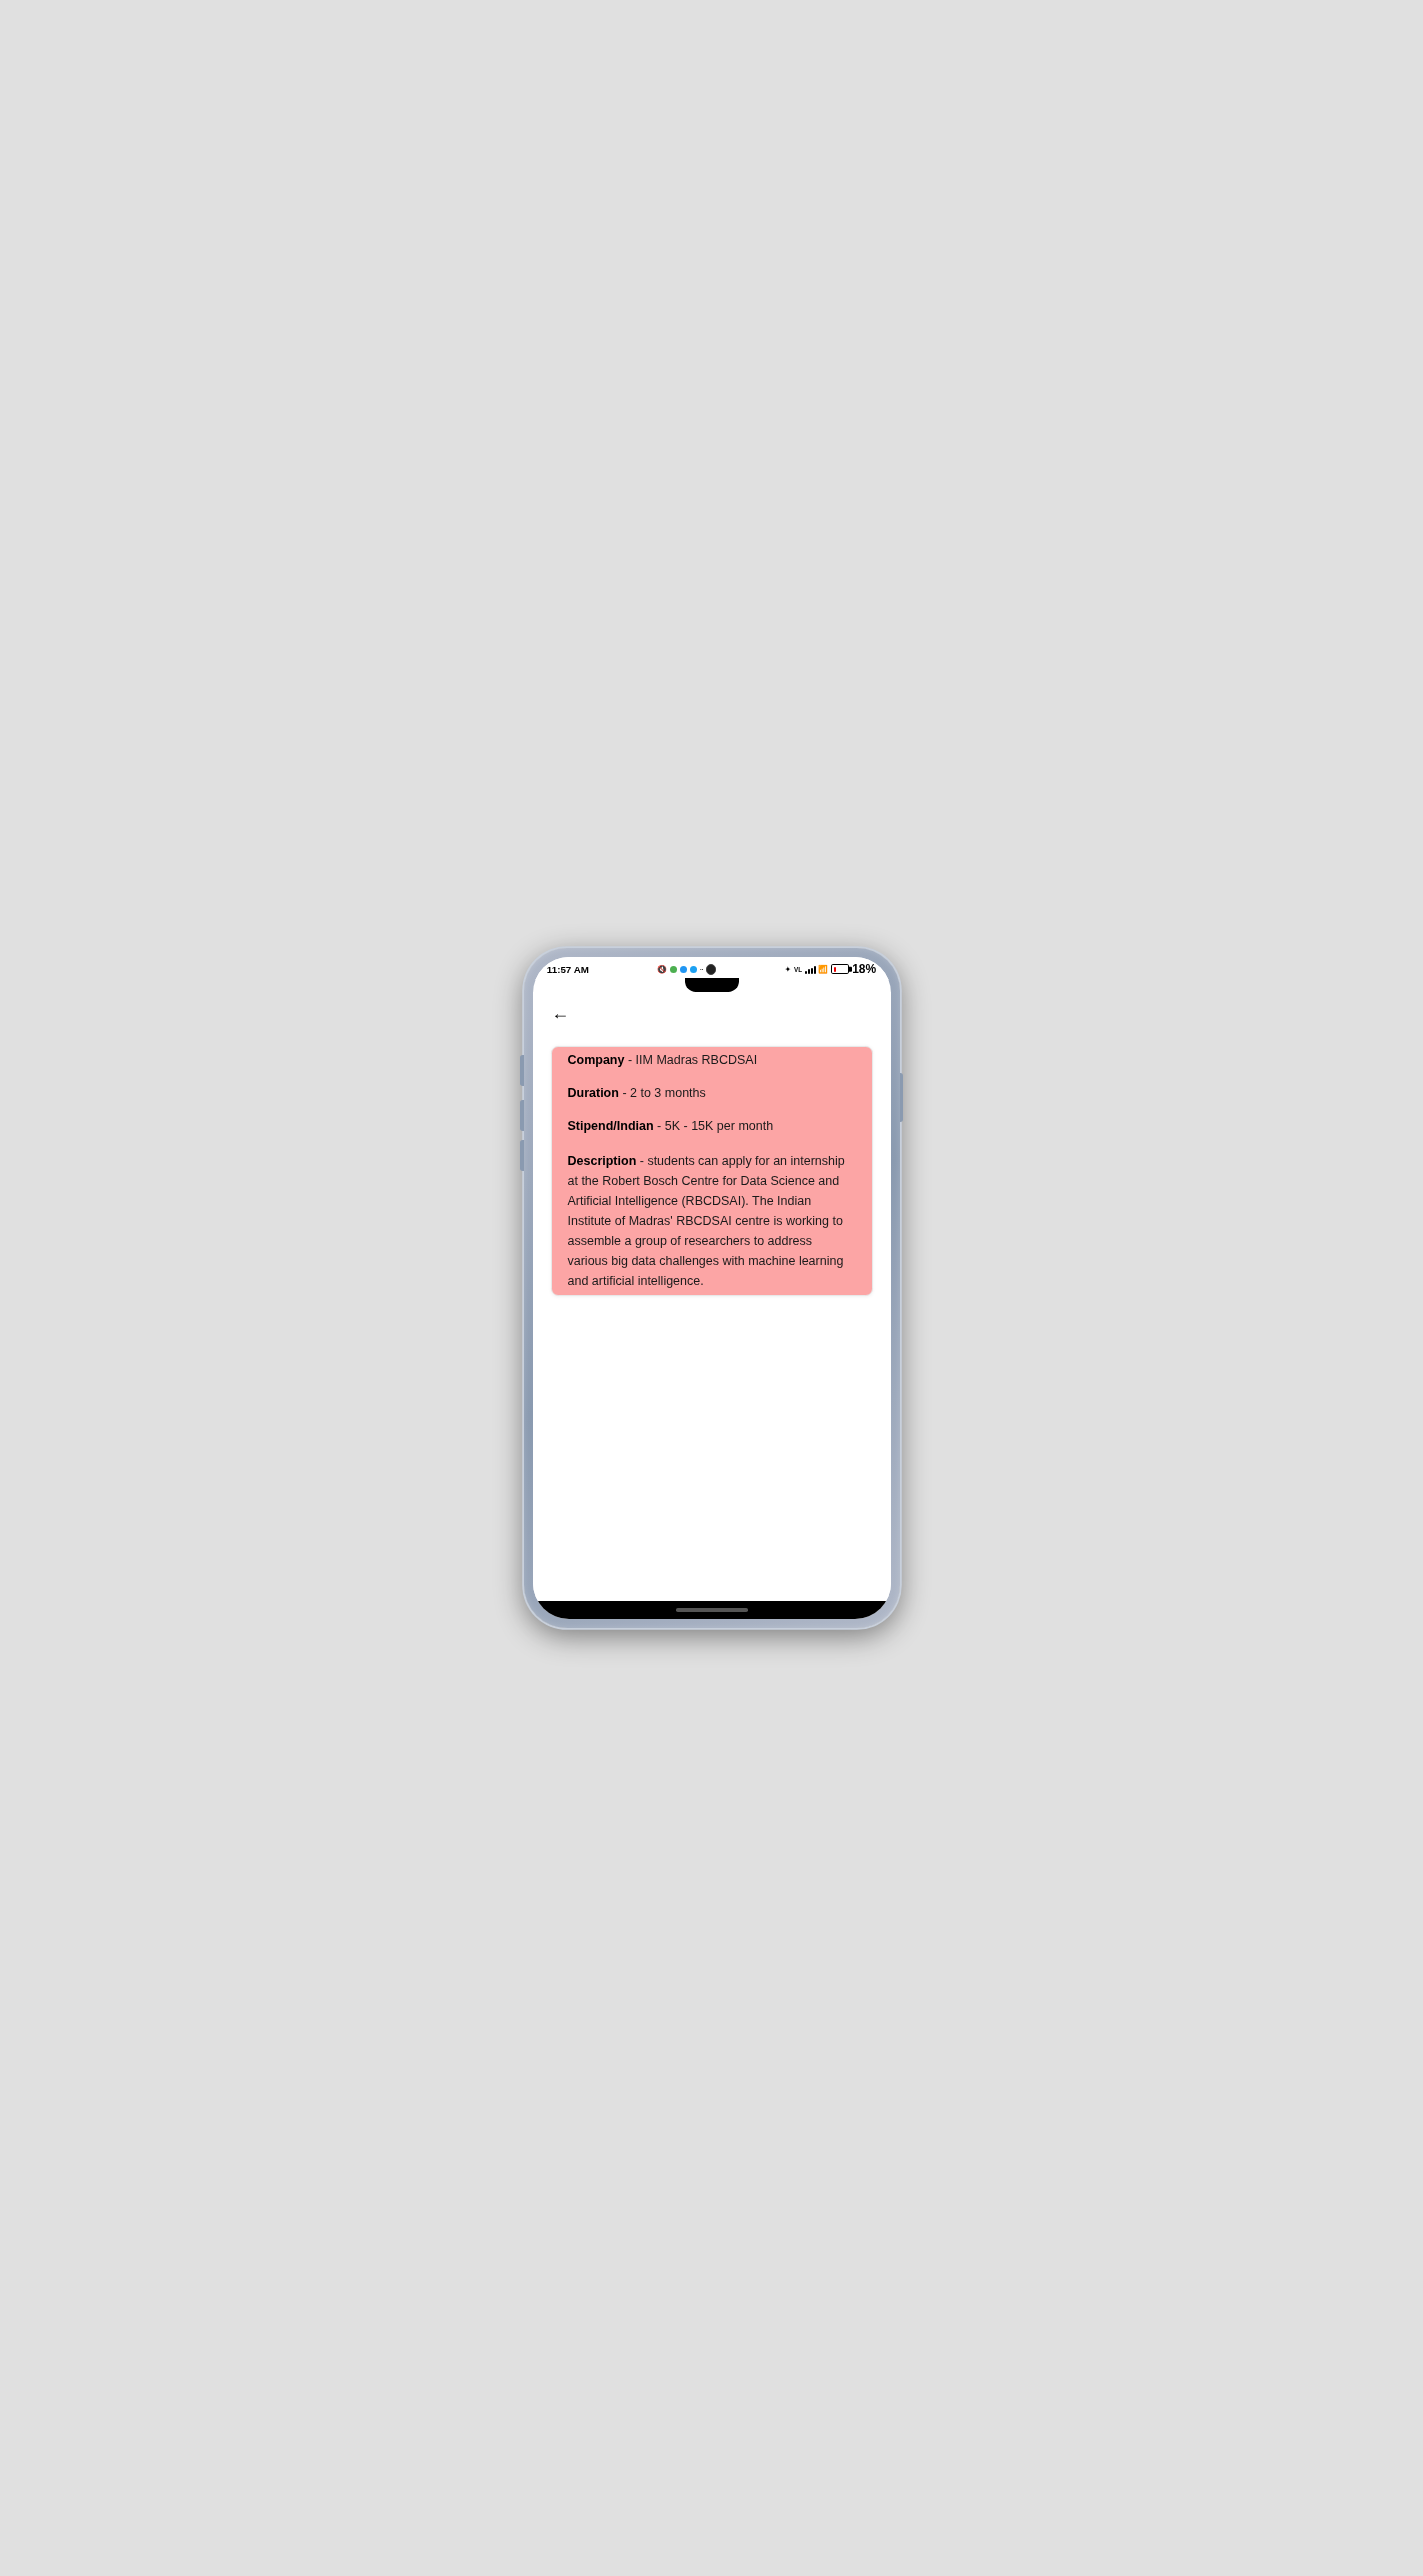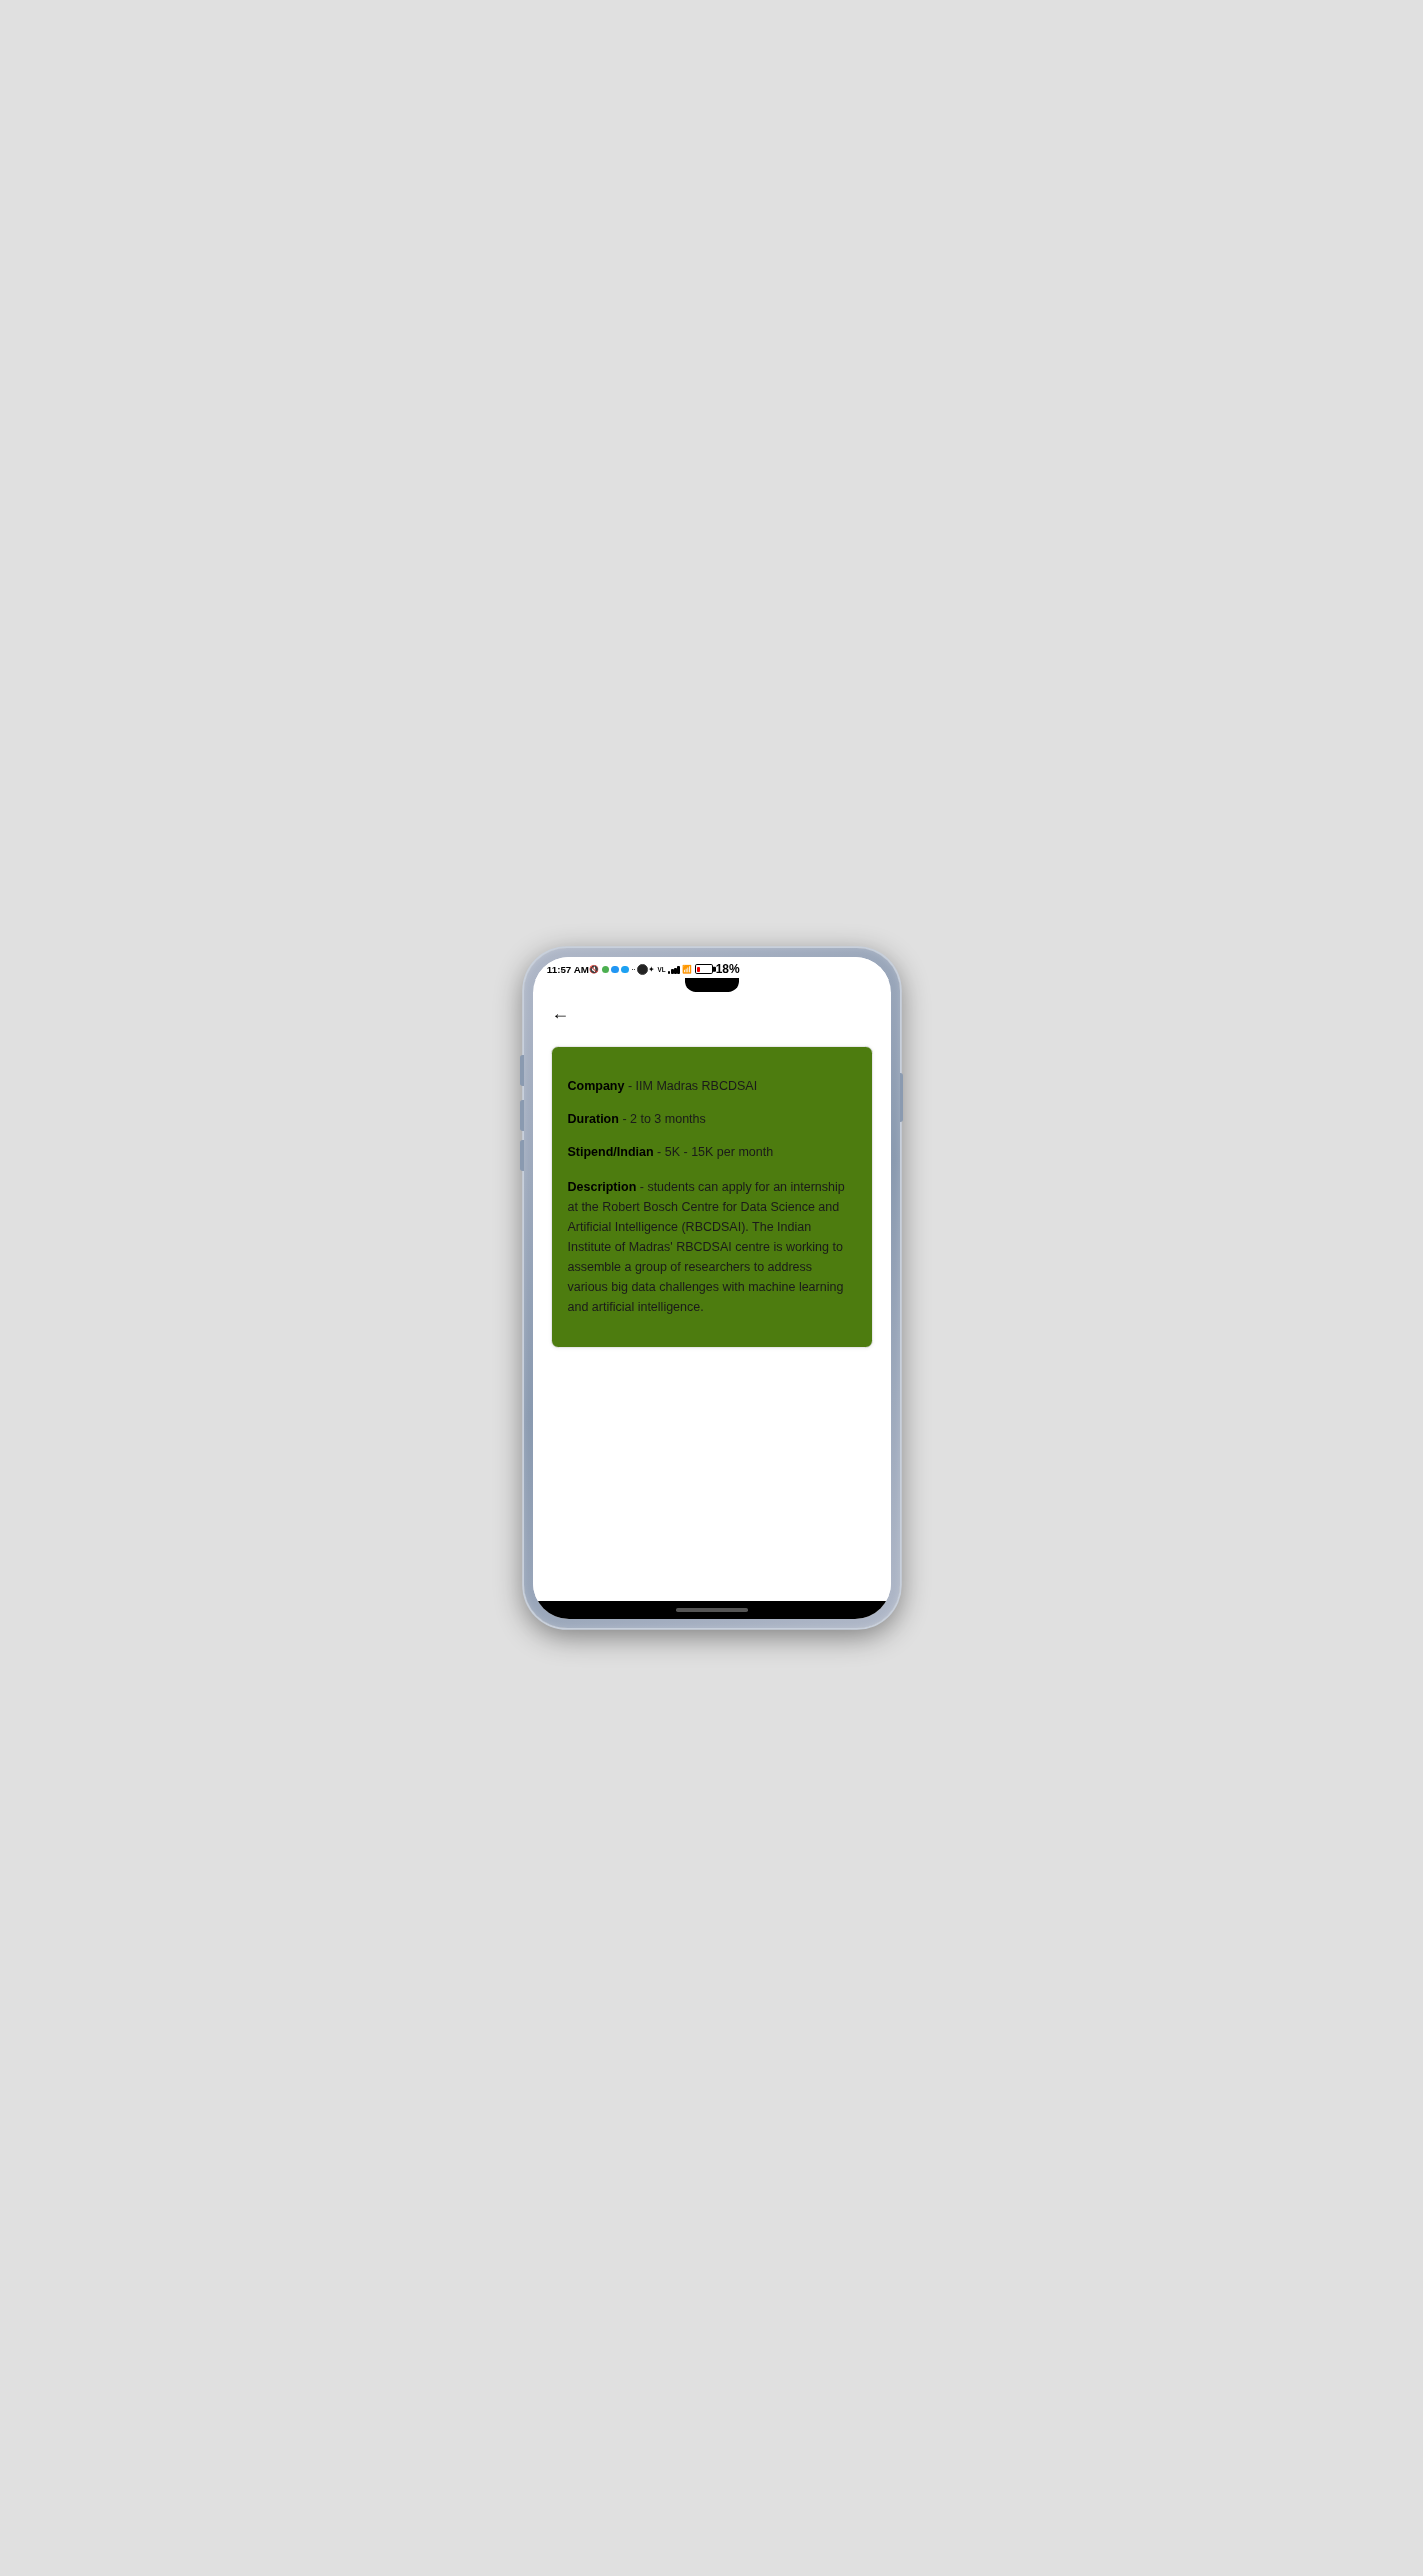--- a/index.html
+++ b/index.html
@@ -64,20 +64,21 @@
       flex-direction: column;
       position: relative;
     }
 
     
     .status-bar {
       background: #ffffff;
       padding: 5.4px 14.3px 3.6px 14.3px;
       display: flex;
       align-items: center;
+      justify-content: space-between;
       flex-shrink: 0;
     }
 
     .status-time {
       font-size: 9.8px;
       font-weight: 600;
       color: #000;
     }
 
     .status-icons {
@@ -172,24 +173,24 @@
 
     
     .content-area {
       flex: 1;
       overflow-y: auto;
       padding: 14.3px 18px 14.3px 18px;
       background: #fff;
     }
 
     .detail-card {
-      background: #4d7c0f;
+      background: #fca5a5;
       border: 0.9px solid #e8e8e8;
       border-radius: 7.2px;
-      padding: 30px 16px;
+      padding: 4px 16px;
       box-shadow: 0 0.9px 3.6px rgba(0,0,0,0.06);
     }
 
     .detail-row {
       margin-bottom: 14.3px;
       line-height: 1.5;
       font-size: 12.5px;
       color: #1a1a1a;
     }
 

